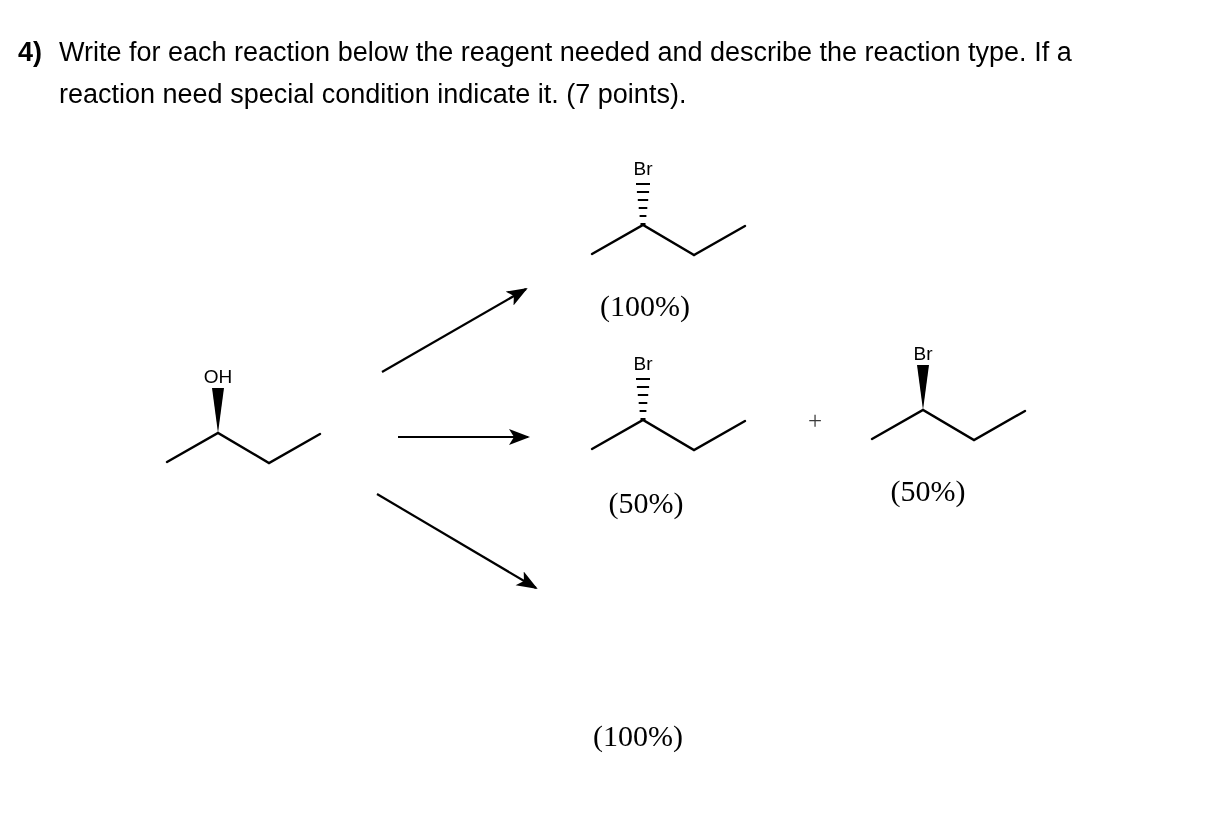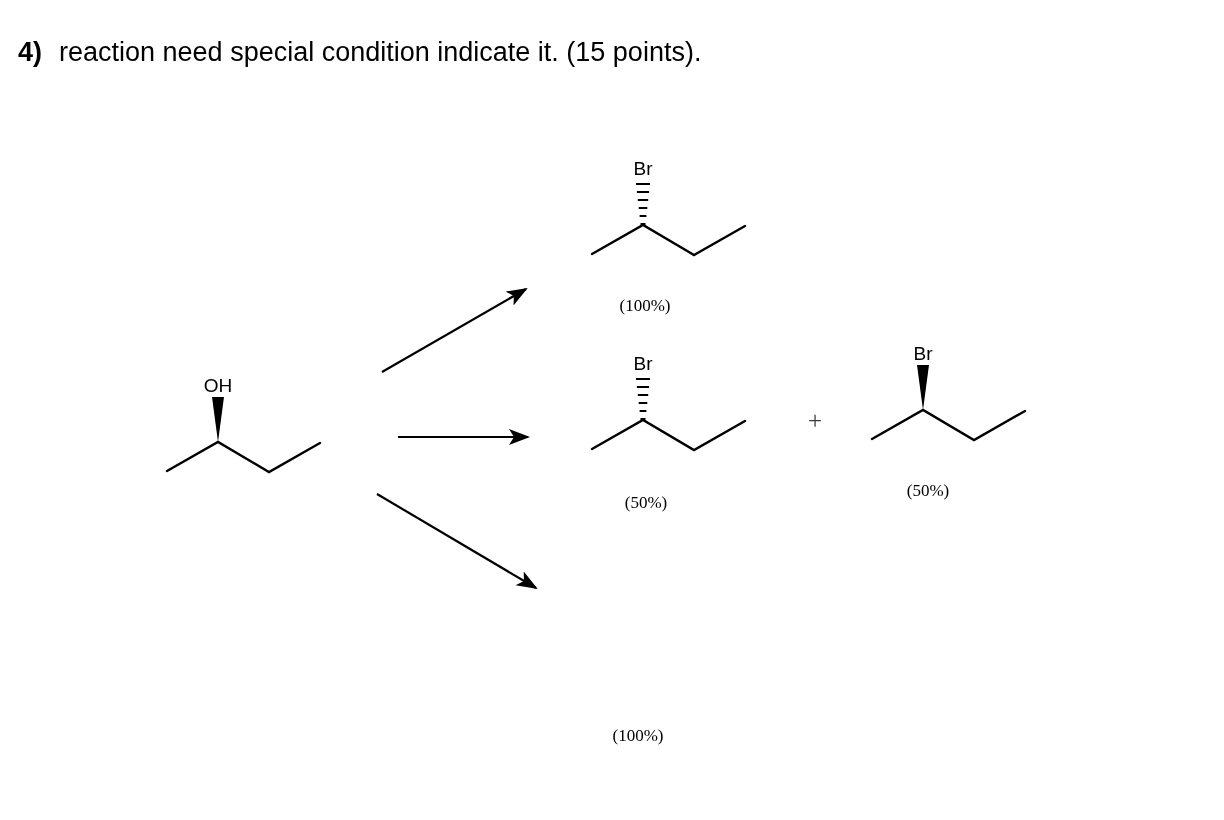--- a/index.html
+++ b/index.html
@@ -34,21 +34,21 @@
     position:absolute;
     left:0; top:0;
     width:1224px;
     height:820px;
   }
   .mol{ position:absolute; }
   .yield{
     position:absolute;
     transform:translate(-50%,-50%);
     font-family:"Liberation Serif", serif;
-    font-size:17px;
+    font-size:30px;
     color:#000;
     white-space:nowrap;
   }
   .plus{
     position:absolute;
     transform:translate(-50%,-50%);
     font-family:"Liberation Serif", serif;
     font-size:25px;
     color:#3a3a3a;
   }
@@ -59,36 +59,37 @@
   }
 </style>
 </head>
 <body>
 
 <div class="page">
 
   <div class="question">
     <span class="qnum">4)</span>
     <div class="qtext">
-      <div>reaction need special condition indicate it. (15 points).</div>
+      <div>Write for each reaction below the reagent needed and describe the reaction type. If a</div>
+      <div>reaction need special condition indicate it. (7 points).</div>
     </div>
   </div>
 
   <div class="diagram" id="diagram">
     <svg id="arrows" width="1224" height="820" viewBox="0 0 1224 820">
       <defs>
         <marker id="ah" markerUnits="userSpaceOnUse" markerWidth="22" markerHeight="17" refX="19" refY="8" orient="auto">
           <path d="M0,0 L21,8 L0,16 L5,8 Z" fill="#000"></path>
         </marker>
       </defs>
     <line x1="382" y1="372" x2="526" y2="289" stroke="#000000" stroke-width="2.2" marker-end="url(#ah)"></line>
         <line x1="398" y1="437" x2="528" y2="437" stroke="#000000" stroke-width="2.2" marker-end="url(#ah)"></line>
         <line x1="377" y1="494" x2="536" y2="588" stroke="#000000" stroke-width="2.2" marker-end="url(#ah)"></line>
       </svg>
-  <div class="mol" style="left: 158px; top: 370px;"><svg width="172" height="112" viewBox="0 0 172 112">
+  <div class="mol" style="left: 158px; top: 361px;"><svg width="172" height="112" viewBox="0 0 172 112">
       <text x="60" y="22" text-anchor="middle" font-family="Liberation Sans, sans-serif" font-size="19" fill="#000000">OH</text>
       <polygon points="54,27 66,27 60,72" fill="#000000"></polygon>
       <polyline points="9,101 60,72 111,102 162,73" fill="none" stroke="#000000" stroke-width="2.4" stroke-linecap="round"></polyline>
     </svg></div>
       <div class="mol" style="left: 583px; top: 153px;"><svg width="172" height="112" viewBox="0 0 172 112">
       <text x="60" y="22" text-anchor="middle" font-family="Liberation Sans, sans-serif" font-size="19" fill="#000000">Br</text>
       <g>
             <line x1="53" y1="31" x2="67" y2="31" stroke="#000000" stroke-width="2"></line>
             <line x1="53.9" y1="39" x2="66.1" y2="39" stroke="#000000" stroke-width="2"></line>
             <line x1="54.8" y1="47" x2="65.2" y2="47" stroke="#000000" stroke-width="2"></line>

